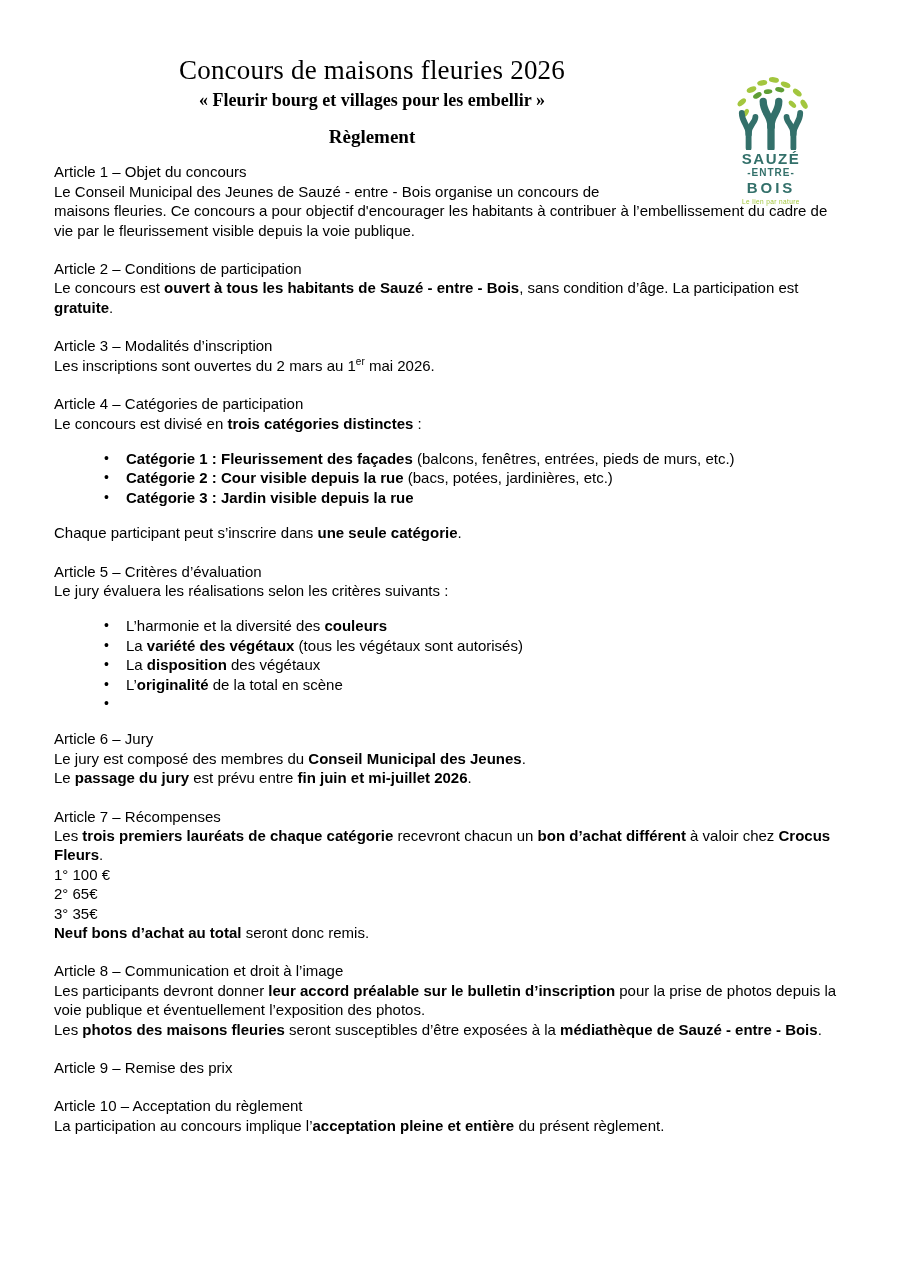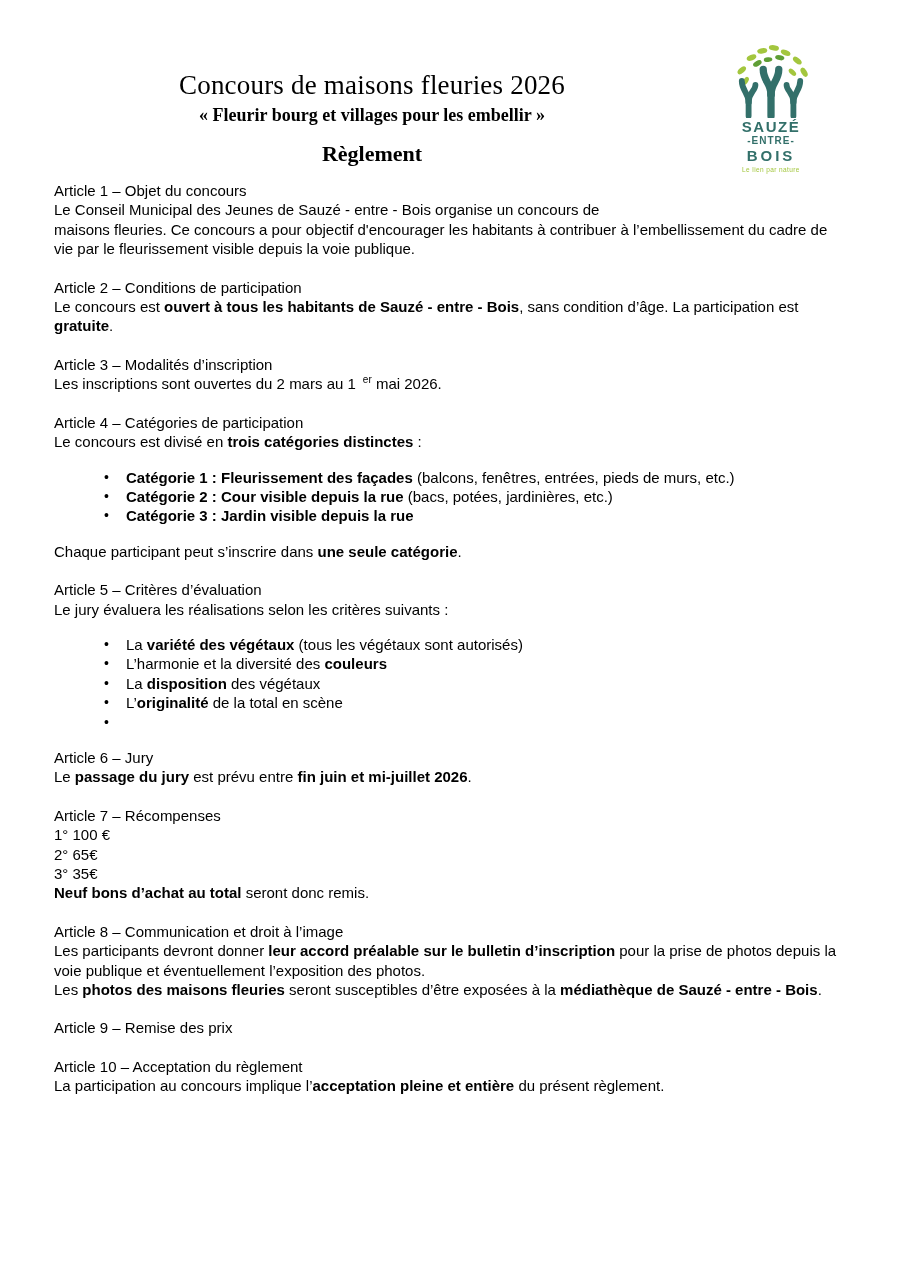--- a/index.html
+++ b/index.html
@@ -2,54 +2,54 @@
 <html lang="fr"><head>
 <meta charset="utf-8">
 <style>
   html,body { margin:0; padding:0; background:#ffffff; }
   .page {
     position:relative; width:900px; height:1273px;
     background:#ffffff; color:#000000; overflow:hidden;
     font-family:"Liberation Sans", sans-serif;
   }
   
-  .header { position:relative; padding-top:70px; }
+  .header { position:relative; padding-top:55px; }
   .title-block { width:744px; text-align:center; }
   .doc-title {
     margin:0; font-family:"Liberation Serif", serif;
     font-size:27px; font-weight:400; line-height:1.15; letter-spacing:0.2px;
   }
   .doc-subtitle {
     margin:4px 0 8px; font-family:"Liberation Serif", serif;
     font-size:18px; font-weight:700; line-height:1.2;
   }
   .doc-heading {
     margin:14px 0 0; font-family:"Liberation Serif", serif;
-    font-size:22px; font-weight:700; line-height:1.2;
+    font-size:19px; font-weight:700; line-height:1.2;
   }
   
-  .logo { position:absolute; top:44px; left:729px; width:84px; text-align:center; line-height:1; }
+  .logo { position:absolute; top:76px; left:729px; width:84px; text-align:center; line-height:1; }
   .logo svg { display:block; margin:0 auto; }
   .logo-line1 { color:var(--trunk); font-weight:700; font-size:15px; letter-spacing:1.5px; margin-top:1px; }
   .logo-line2 { color:var(--trunk); font-weight:700; font-size:10px; letter-spacing:1px; margin-top:2px; }
   .logo-line3 { color:var(--trunk); font-weight:700; font-size:15px; letter-spacing:3px; margin-top:2px; }
   .logo-tagline { color:var(--leaf); font-size:6.5px; letter-spacing:0.4px; margin-top:4px; }
   
   .content {
     margin:14px 54px 0 54px;
     font-size:15px; line-height:19.4px;
   }
   .article { margin:0 0 19px 0; }
   .article:nth-child(5) { margin-bottom:0; } 
   .article p { margin:0; }
   .article ul { margin:16px; padding:0 0 0 56px; list-style:none; }
   .article li { position:relative; min-height:19.4px; }
   .article li::before { content:"\2022"; position:absolute; left:-22px; top:0; font-size:14px; }
   .article b { font-weight:700; }
-  .article sup { font-size:10px; line-height:0; vertical-align:super;margin-left:7px; }
+  .article sup { font-size:10px; line-height:0; vertical-align:super; }
 </style>
 </head>
 <body>
 
 <div class="page" style="--trunk: #33706a; --leaf: #a3c63e; --leaf-dark: #5f9e35; color: rgb(0, 0, 0); background: rgb(255, 255, 255);">
 
   <div class="header">
     <div class="title-block">
       <h1 class="doc-title">Concours de maisons fleuries 2026</h1>
       <div class="doc-subtitle">« Fleurir bourg et villages pour les embellir »</div>
@@ -118,33 +118,35 @@
           <li><b>Catégorie 1 : Fleurissement des façades</b><span> (balcons, fenêtres, entrées, pieds de murs, etc.)</span></li>
           <li><b>Catégorie 2 : Cour visible depuis la rue</b><span> (bacs, potées, jardinières, etc.)</span></li>
           <li><b>Catégorie 3 : Jardin visible depuis la rue</b></li>
         </ul>
         <p><span>Chaque participant peut s’inscrire dans </span><b>une seule catégorie</b><span>.</span></p>
       </div>
       <div class="article">
         <p>Article 5 – Critères d’évaluation</p>
         <p><span>Le jury évaluera les réalisations selon les critères suivants :</span></p>
         <ul>
+          <li><span>L’harmonie et la diversité des </span><b>couleurs</b></li>
           <li><span>La </span><b>variété des végétaux</b><span> (tous les végétaux sont autorisés)</span></li>
-          <li><span>L’harmonie et la diversité des </span><b>couleurs</b></li>
           <li><span>La </span><b>disposition</b><span> des végétaux</span></li>
           <li><span>L’</span><b>originalité</b><span> de la total en scène</span></li>
           <li></li>
         </ul>
       </div>
       <div class="article">
         <p>Article 6 – Jury</p>
+        <p><span>Le jury est composé des membres du </span><b>Conseil Municipal des Jeunes</b><span>.</span></p>
         <p><span>Le </span><b>passage du jury</b><span> est prévu entre </span><b>fin juin et mi-juillet 2026</b><span>.</span></p>
       </div>
       <div class="article">
         <p>Article 7 – Récompenses</p>
+        <p><span>Les </span><b>trois premiers lauréats de chaque catégorie</b><span> recevront chacun un </span><b>bon d’achat différent</b><span> à valoir chez </span><b>Crocus Fleurs</b><span>.</span></p>
         <p><span>1° 100 €</span></p>
         <p><span>2° 65€</span></p>
         <p><span>3° 35€</span></p>
         <p><b>Neuf bons d’achat au total</b><span> seront donc remis.</span></p>
       </div>
       <div class="article">
         <p>Article 8 – Communication et droit à l’image</p>
         <p><span>Les participants devront donner </span><b>leur accord préalable sur le bulletin d’inscription</b><span> pour la prise de photos depuis la voie publique et éventuellement l’exposition des photos.</span></p>
         <p><span>Les </span><b>photos des maisons fleuries</b><span> seront susceptibles d’être exposées à la </span><b>médiathèque de Sauzé - entre - Bois</b><span>.</span></p>
       </div>

